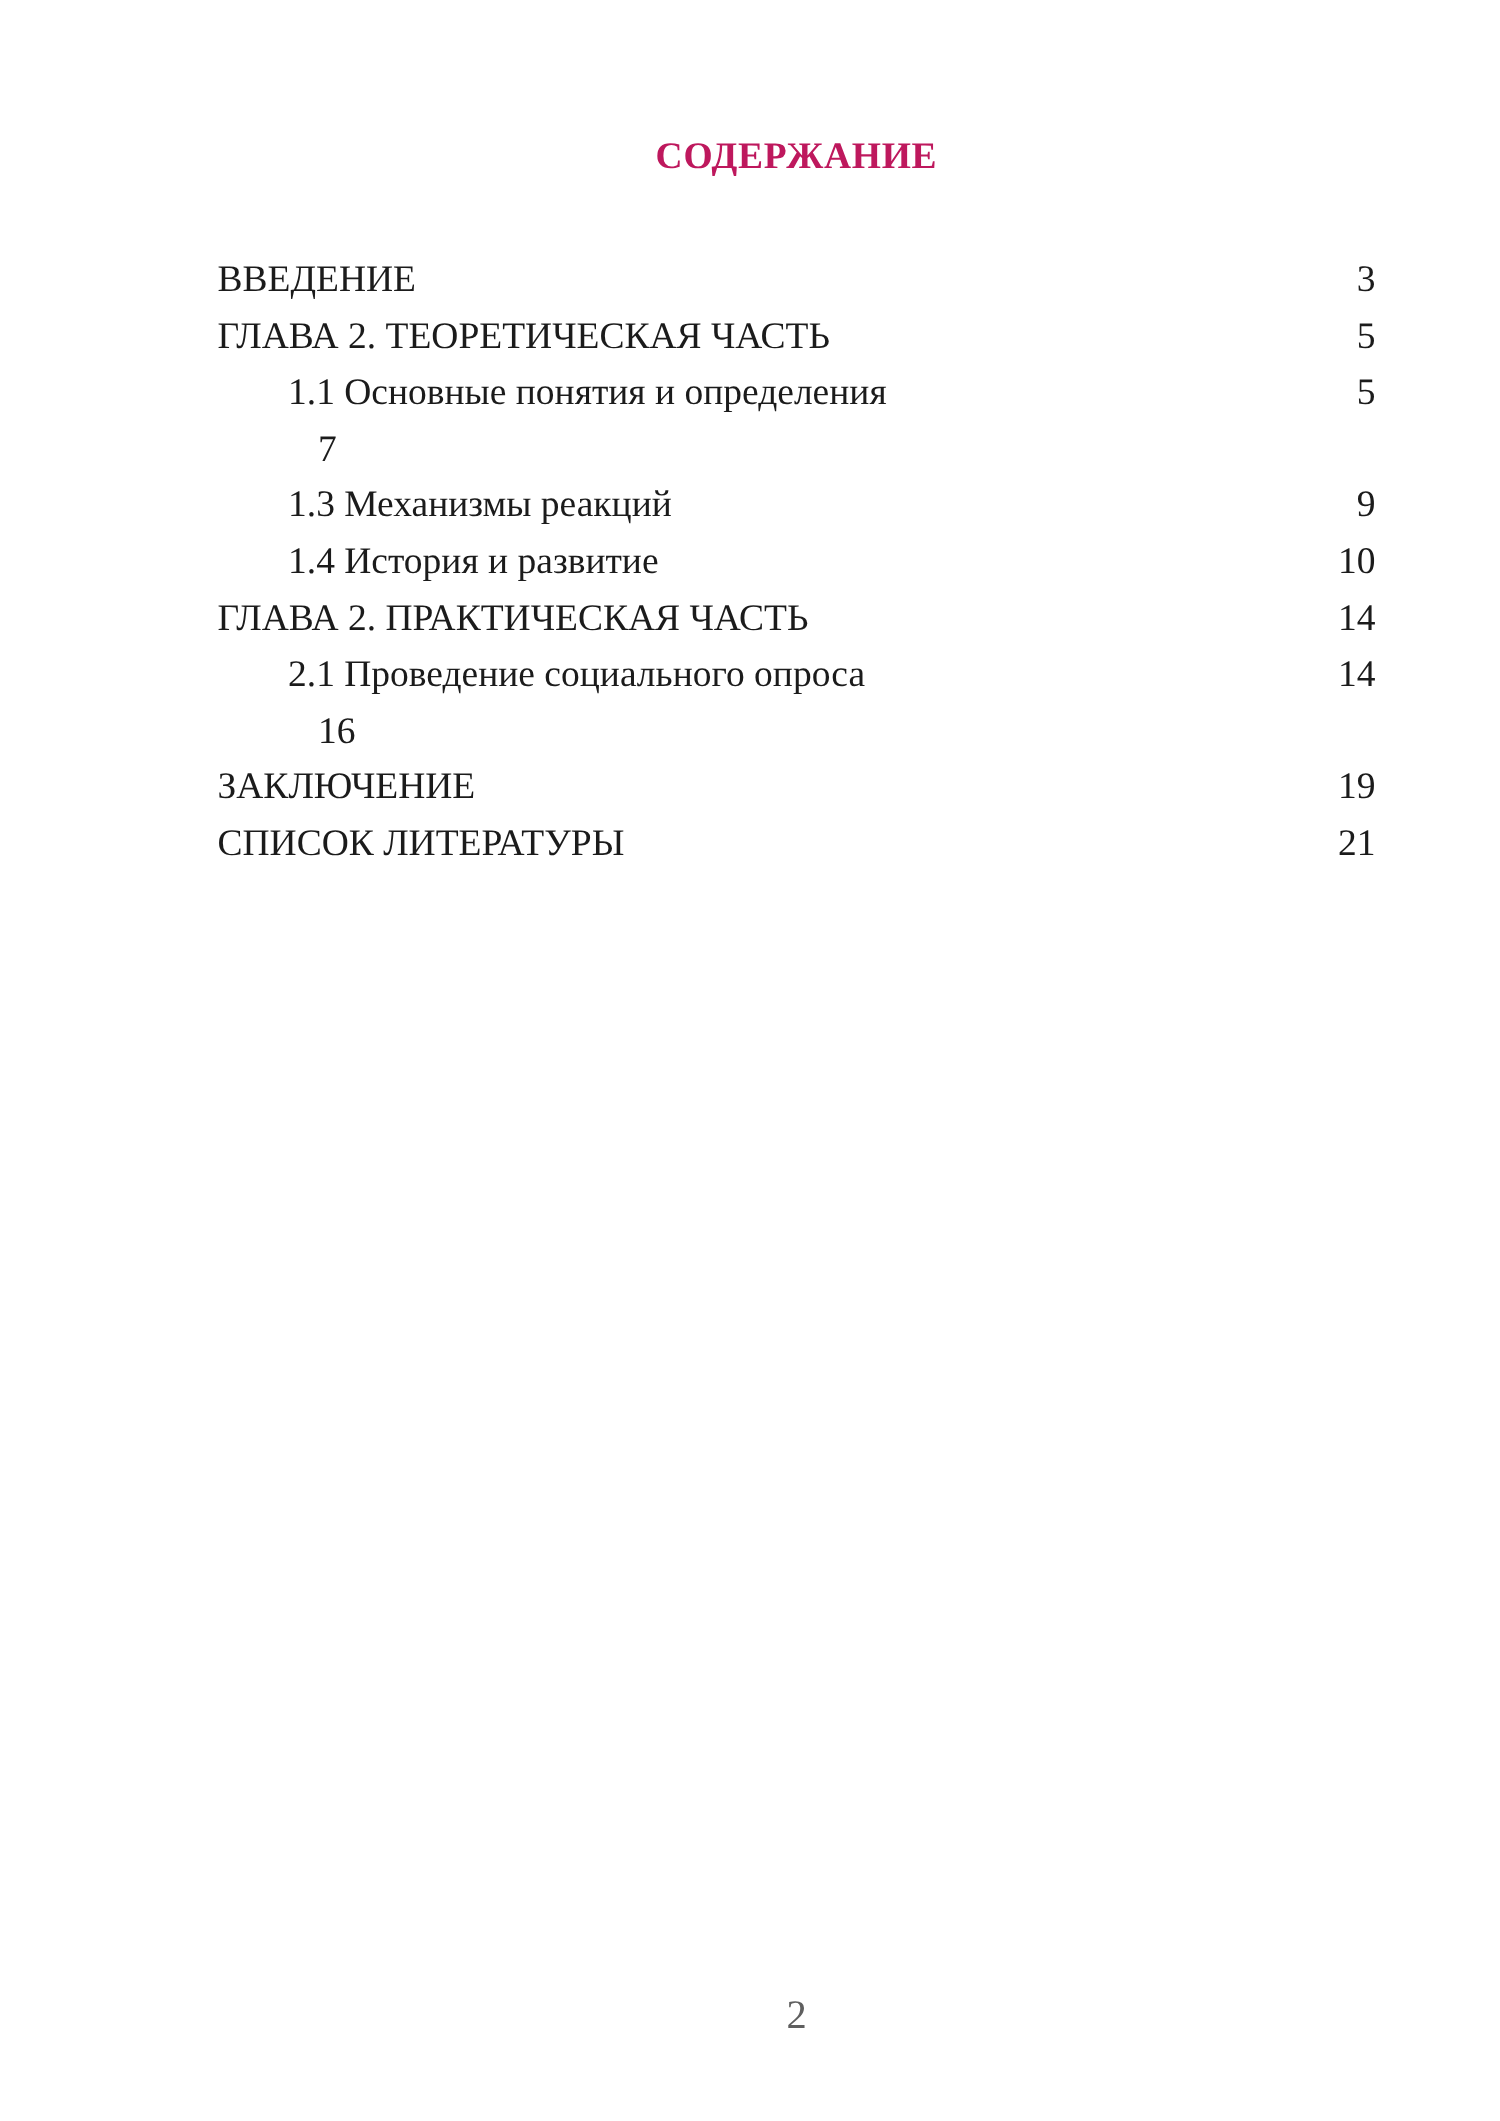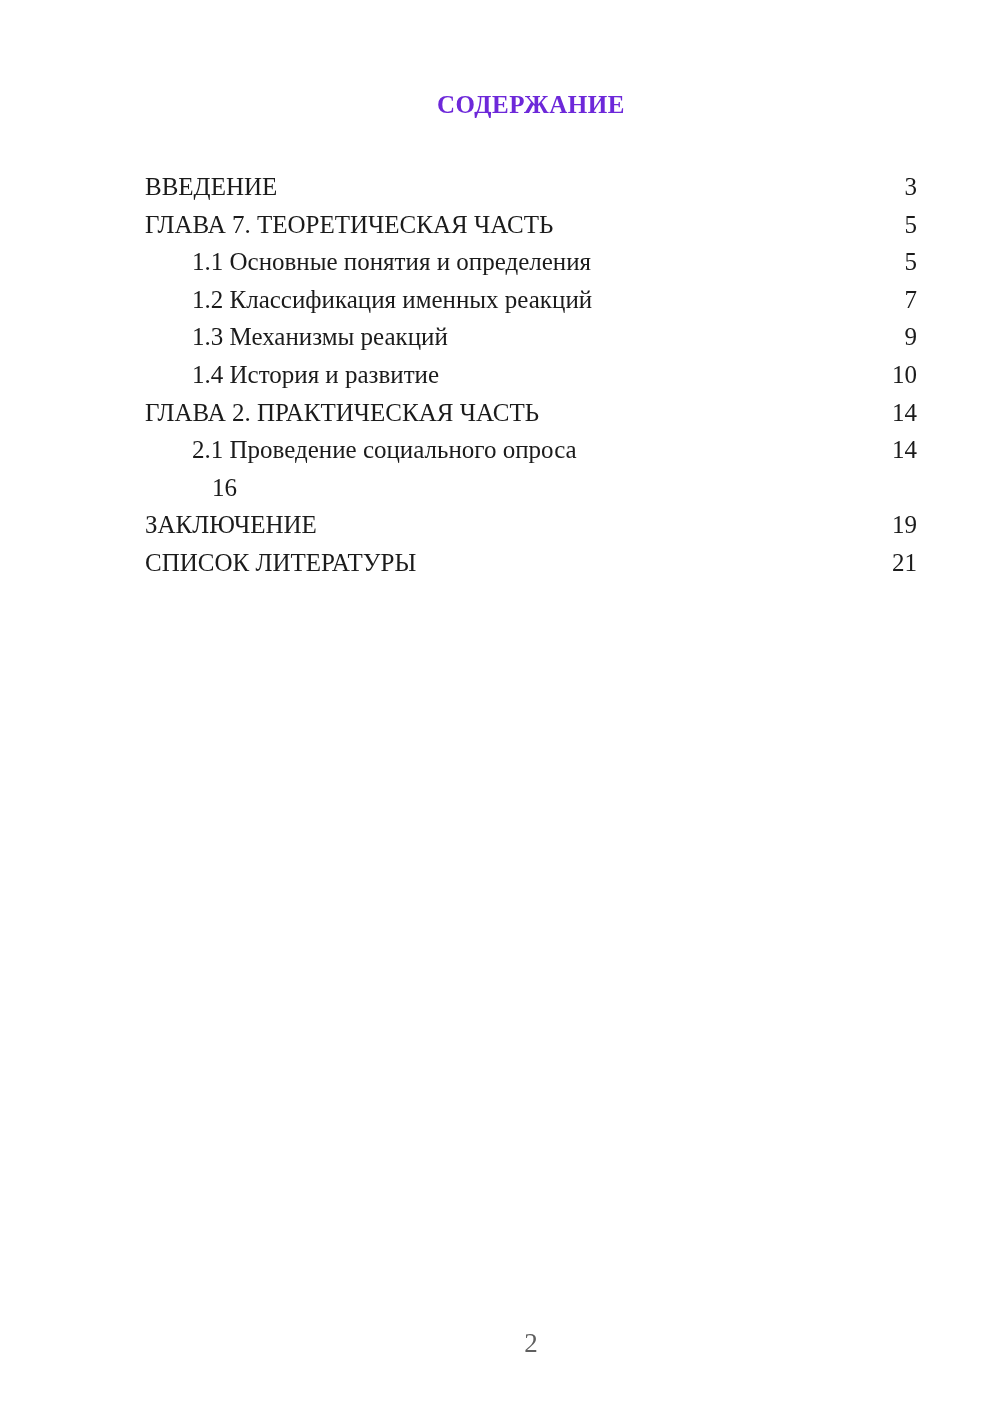--- a/index.html
+++ b/index.html
@@ -19,21 +19,21 @@
   .toc-title {
     position: absolute;
     top: 91px;
     left: 145px;
     width: 772px;
     margin: 0;
     text-align: center;
     font-size: 25px;
     font-weight: bold;
     letter-spacing: 0.5px;
-    color: #6d28d9;
+    color: #be185d;
   }
   .toc {
     position: absolute;
     top: 168px;
     left: 145px;
     width: 772px;
   }
   .toc-row {
     display: flex;
     justify-content: space-between;
@@ -73,31 +73,30 @@
   <h1 class="toc-title">СОДЕРЖАНИЕ</h1>
 
   <div class="toc">
 
     <div class="toc-row level-0">
       <span class="toc-label">ВВЕДЕНИЕ</span>
       <span class="toc-page">3</span>
     </div>
 
     <div class="toc-row level-0">
-      <span class="toc-label">ГЛАВА 7. ТЕОРЕТИЧЕСКАЯ ЧАСТЬ</span>
+      <span class="toc-label">ГЛАВА 2. ТЕОРЕТИЧЕСКАЯ ЧАСТЬ</span>
       <span class="toc-page">5</span>
     </div>
 
     <div class="toc-row level-1">
       <span class="toc-label">1.1 Основные понятия и определения</span>
       <span class="toc-page">5</span>
     </div>
 
     <div class="toc-row level-1">
-      <span class="toc-label">1.2 Классификация именных реакций</span>
       <span class="toc-page">7</span>
     </div>
 
     <div class="toc-row level-1">
       <span class="toc-label">1.3 Механизмы реакций</span>
       <span class="toc-page">9</span>
     </div>
 
     <div class="toc-row level-1">
       <span class="toc-label">1.4 История и развитие</span>

